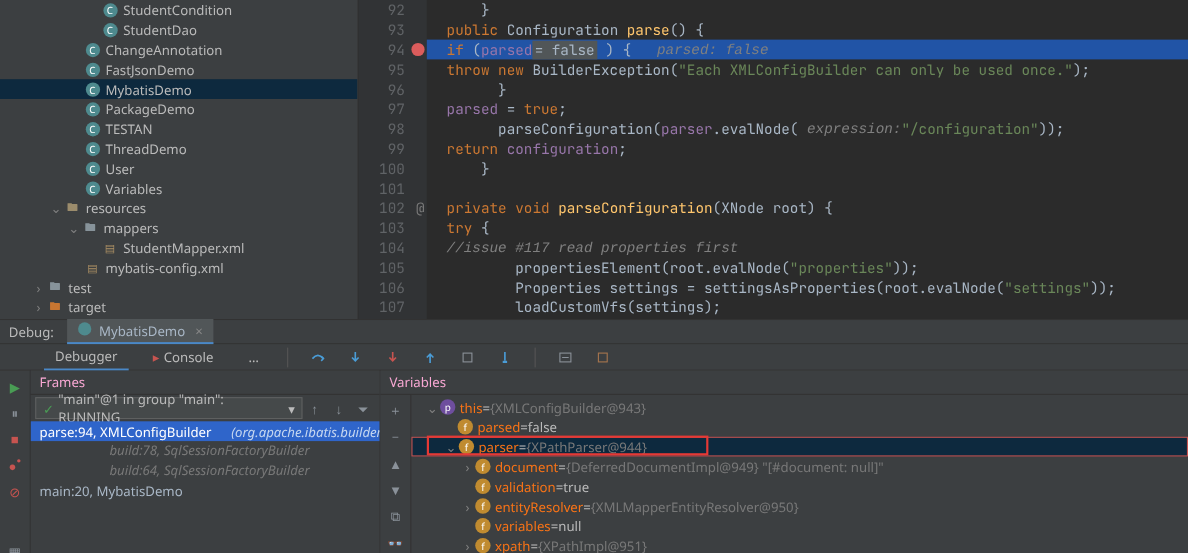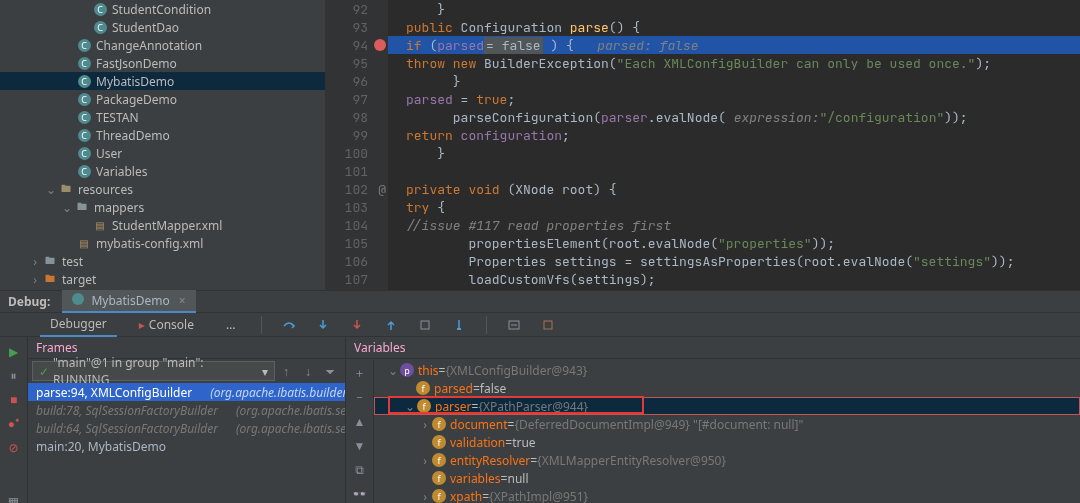--- a/index.html
+++ b/index.html
@@ -104,42 +104,42 @@
     padding-left: 18px;
     white-space: pre;
     display: flex;
     align-items: center;
   }
   .code-line.highlighted {
     background: #2154a6;
   }
   .k { color: #cc7832; }
   .s { color: #6a8759; }
-  .cm { color: #808080; font-style: italic; }
+  .cm { color: #808080; font-style: italic; font-family: Liberation Mono, monospace; }
   .mth { color: #ffc66d; }
   .cls { color: #a9b7c6; }
   .fld { color: #9876aa; }
   .box { background: #515658; padding: 0 2px; }
   
   .debug-panel {
     flex: 1;
     background: #3c3f41;
     display: flex;
     flex-direction: column;
     border-top: 1px solid #323232;
   }
   .debug-header {
     height: 22px;
     display: flex;
     align-items: center;
     background: #3c3f41;
     border-bottom: 1px solid #323232;
     font-size: 12px;
   }
-  .debug-label { color: #bbbbbb; padding: 0 8px; font-weight: bold; }
+  .debug-label { color: #bbbbbb; padding: 0 8px; }
   .debug-tab {
     background: #515658;
     padding: 2px 10px;
     margin-left: 4px;
     border-bottom: 2px solid #4a88c7;
   }
   .debug-toolbar {
     height: 24px;
     display: flex;
     align-items: center;
@@ -235,21 +235,21 @@
     align-items: center;
     padding-left: 8px;
     cursor: pointer;
     white-space: nowrap;
     overflow: hidden;
     gap: 18px;
   }
   .frame-item.selected { background: #2f65ca; color: #fff; }
   .frame-item .dim { color: #787878; font-style: italic; }
   .frame-item.selected .dim { color: #c4d6f0; }
-  .frame-item.lib { color: #787878; font-style: italic; }
+  .frame-item.lib { color: #787878; font-style: italic; flex-direction: column; }
   .variables-panel {
     flex: 1;
     background: #3c3f41;
     display: flex;
     flex-direction: column;
   }
   .vars-toolbar {
     width: 28px;
     background: #3c3f41;
     border-right: 1px solid #323232;
@@ -455,21 +455,21 @@
         <div class="code-line">    }</div>
         <div class="code-line">    <span class="k">public </span><span class="cls">Configuration </span><span class="mth">parse</span>() {</div>
         <div class="code-line highlighted">      <span class="k">if</span> (<span class="fld">parsed</span> <span class="box">= false</span> ) {   <span class="cm">parsed: false</span></div>
         <div class="code-line">        <span class="k">throw new</span> BuilderException(<span class="s">"Each XMLConfigBuilder can only be used once."</span>);</div>
         <div class="code-line">      }</div>
         <div class="code-line">      <span class="fld">parsed</span> = <span class="k">true</span>;</div>
         <div class="code-line">      parseConfiguration(<span class="fld">parser</span>.evalNode( <span class="cm">expression:</span> <span class="s">"/configuration"</span>));</div>
         <div class="code-line">      <span class="k">return </span><span class="fld">configuration</span>;</div>
         <div class="code-line">    }</div>
         <div class="code-line"></div>
-        <div class="code-line">    <span class="k">private void </span>(XNode root) {</div>
+        <div class="code-line">    <span class="k">private void </span><span class="mth">parseConfiguration</span>(XNode root) {</div>
         <div class="code-line">      <span class="k">try</span> {</div>
         <div class="code-line">        <span class="cm">//issue #117 read properties first</span></div>
         <div class="code-line">        propertiesElement(root.evalNode(<span class="s">"properties"</span>));</div>
         <div class="code-line">        Properties settings = settingsAsProperties(root.evalNode(<span class="s">"settings"</span>));</div>
         <div class="code-line">        loadCustomVfs(settings);</div>
       </div>
   </div>
 </div>
 
 <div class="debug-panel">

